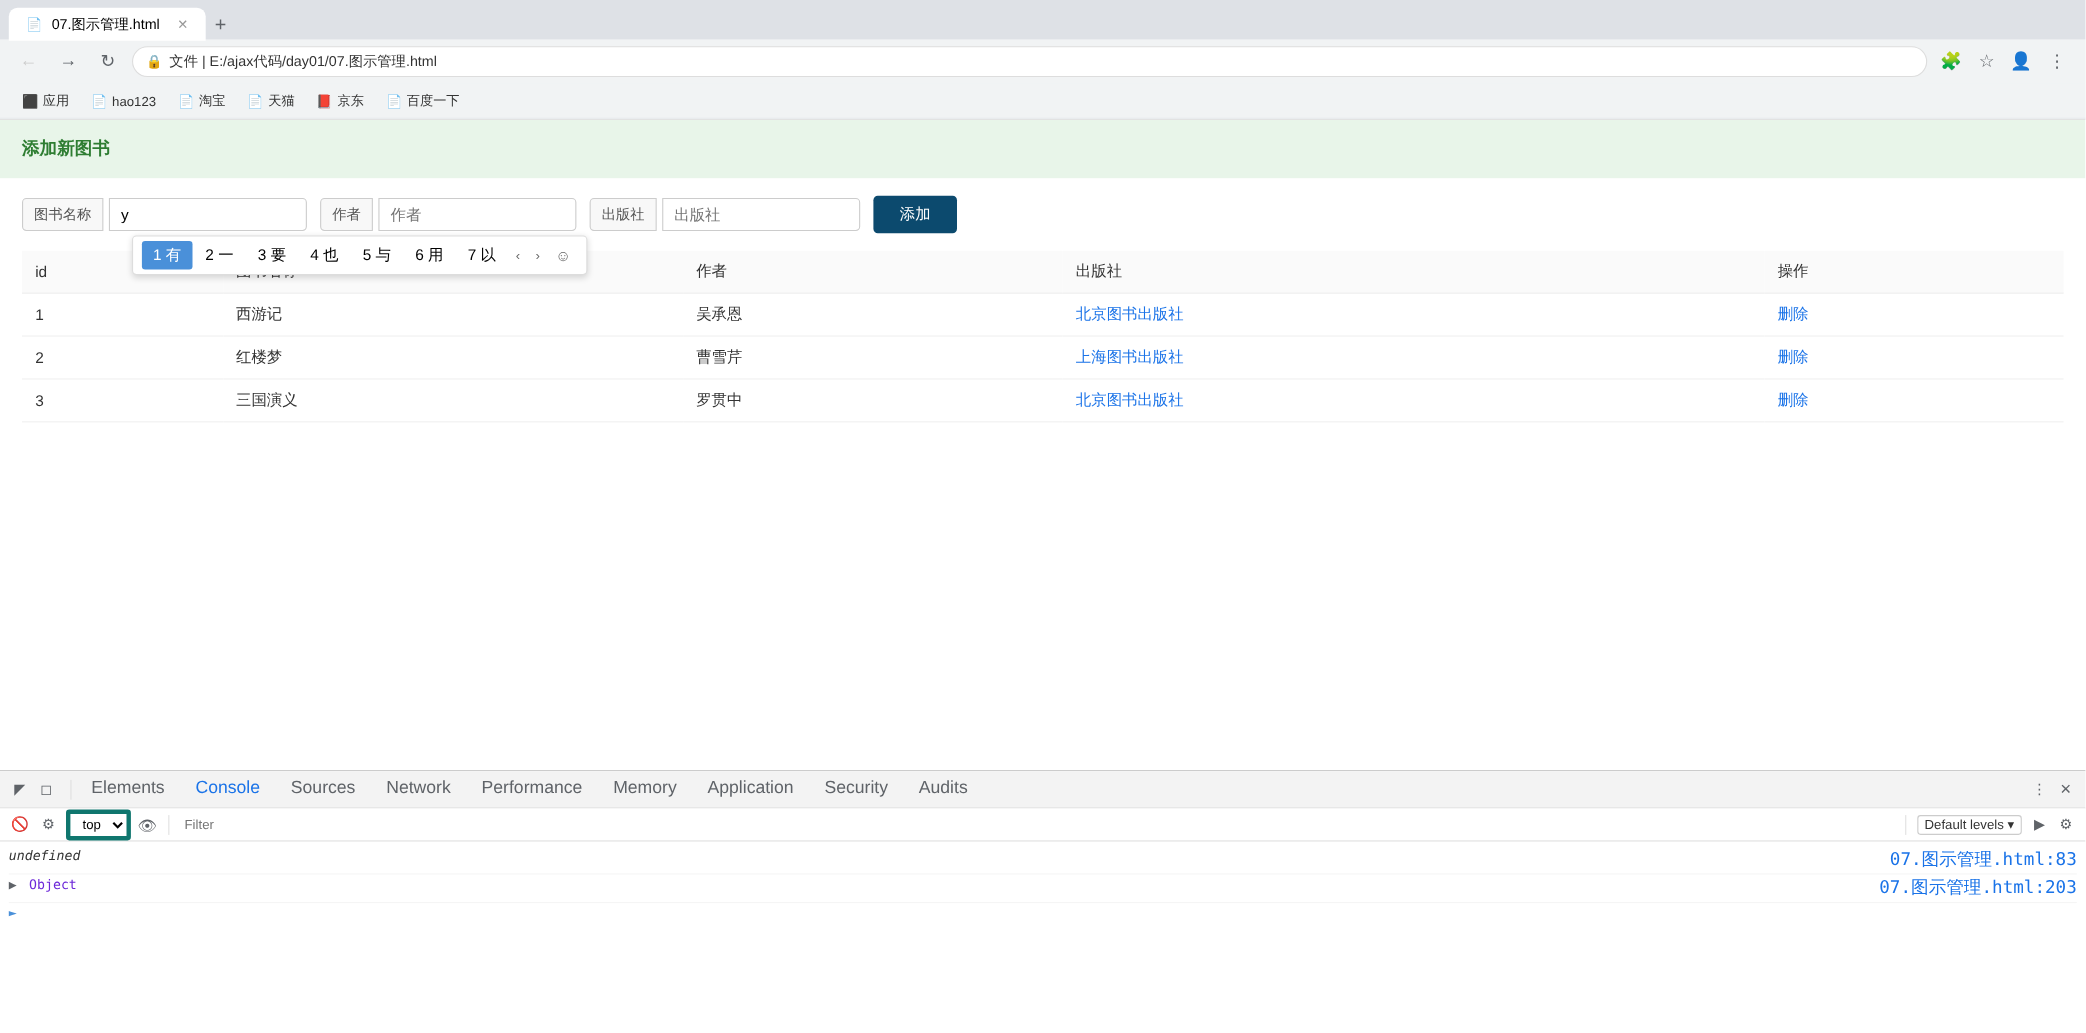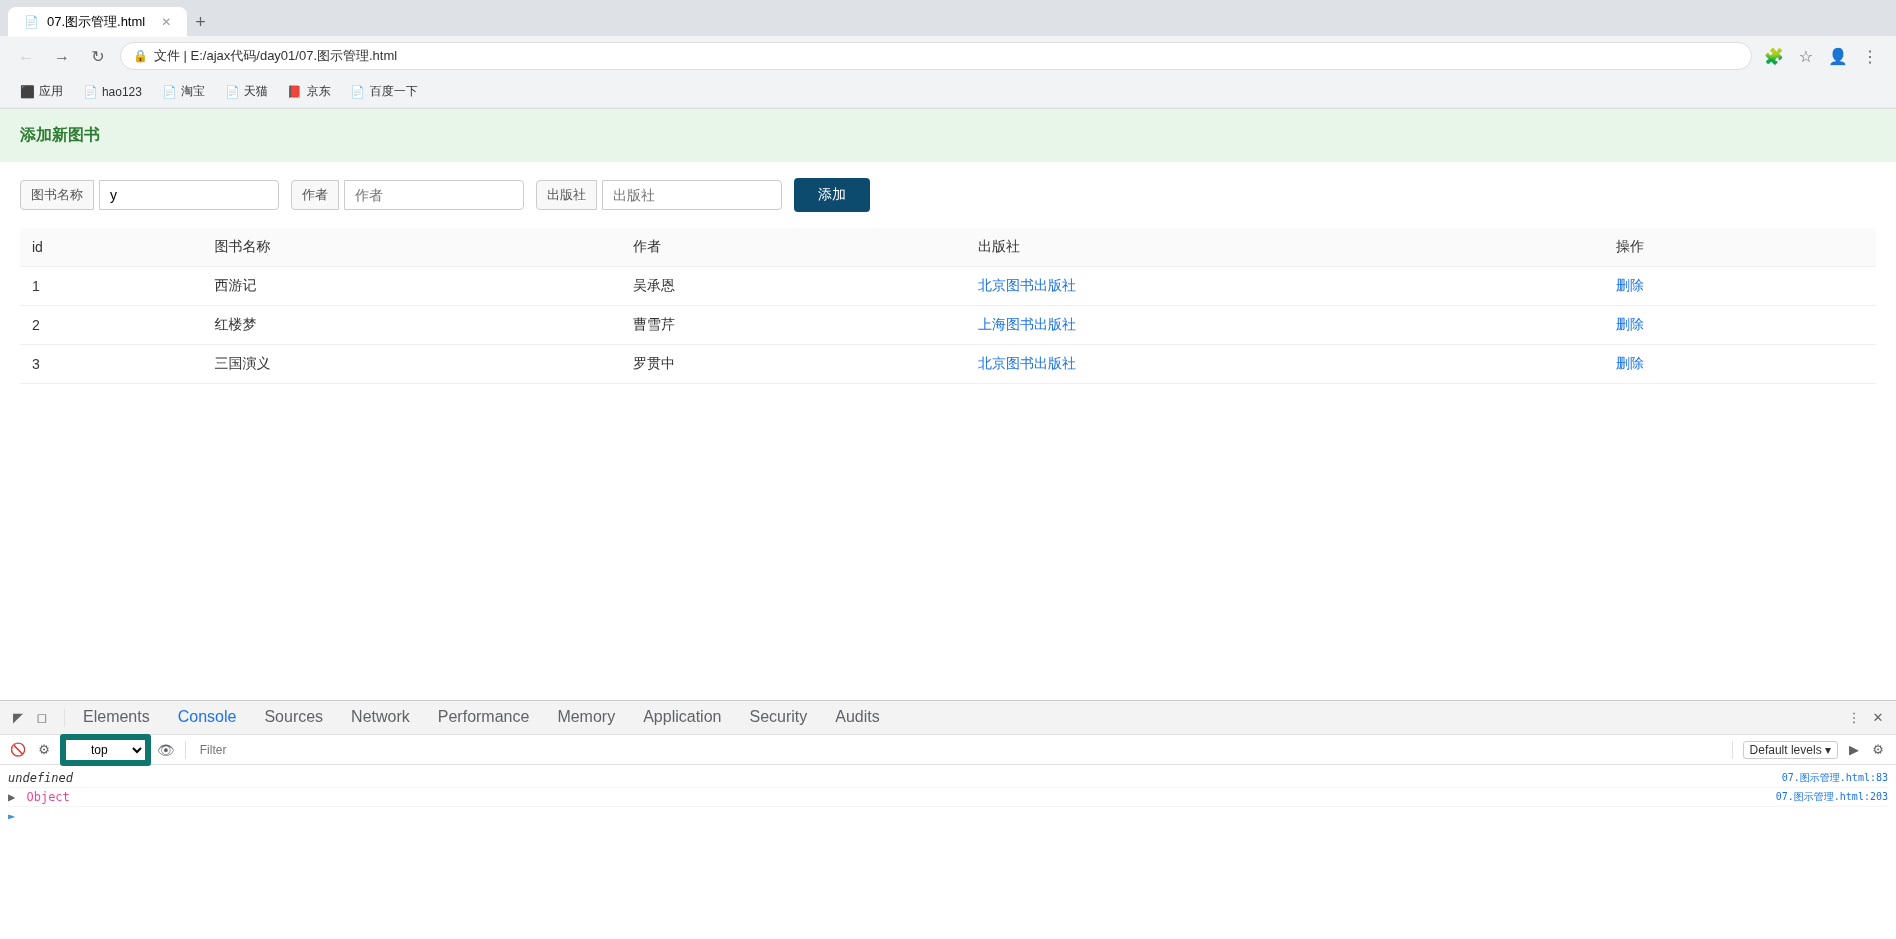--- a/index.html
+++ b/index.html
@@ -47,29 +47,29 @@
 
     
     .devtools { border-top: 1px solid #ccc; background: #fff; height: 240px; display: flex; flex-direction: column; }
     .devtools-header { display: flex; align-items: center; padding: 0 8px; border-bottom: 1px solid #e0e0e0; background: #f3f3f3; height: 34px; gap: 0; }
     .devtools-tab { padding: 24px 14px; font-size: 16px; color: #5f6368; cursor: pointer; border-bottom: 2px solid transparent; }
     .devtools-tab.active { color: #1a73e8; border-bottom: 2px solid #1a73e8; }
     .devtools-icons { display: flex; gap: 4px; margin-right: 8px; }
     .devtools-icon { width: 20px; height: 20px; display: flex; align-items: center; justify-content: center; cursor: pointer; color: #5f6368; font-size: 13px; border-radius: 3px; }
     .devtools-right { margin-left: auto; display: flex; gap: 4px; align-items: center; }
     .devtools-toolbar { display: flex; align-items: center; padding: 4px 8px; border-bottom: 1px solid #e0e0e0; background: #fff; height: 30px; gap: 6px; }
-    .toolbar-select { border: 6px solid #0f766e; border-radius: 3px; padding: 2px 21px; font-size: 12px; background: #fff; }
+    .toolbar-select { border: 4px solid #0f766e; border-radius: 3px; padding: 2px 7px; font-size: 12px; background: #fff; }
     .toolbar-eye { color: #5f6368; cursor: pointer; font-size: 14px; }
     .filter-input { border: none; outline: none; font-size: 12px; flex: 1; padding: 2px 4px; }
     .default-levels { font-size: 12px; color: #333; cursor: pointer; border: 1px solid #ccc; border-radius: 3px; padding: 1px 6px; background: #fff; }
     .devtools-content { flex: 1; overflow-y: auto; padding: 4px 8px; font-family: monospace; font-size: 12px; }
     .console-line { display: flex; justify-content: space-between; padding: 2px 0; border-bottom: 1px solid #f5f5f5; }
     .console-text { color: #333; font-style: italic; }
-    .console-link { color: #1a73e8; cursor: pointer; font-size: 10px; }
-    .console-object { color: #ec4899; cursor: pointer; }
+    .console-link { color: #1a73e8; cursor: pointer; font-size: 16px; }
+    .console-object { color: #6d28d9; cursor: pointer; }
     .console-arrow { color: #5f6368; margin-right: 4px; cursor: pointer; }
     .prompt-line { display: flex; align-items: center; padding: 2px 0; }
     .prompt-arrow { color: #4a90d9; margin-right: 4px; }
     .devtools-separator { width: 1px; height: 18px; background: #e0e0e0; margin: 0 4px; }
 
     .field-group { display: flex; align-items: center; gap: 6px; }
     .field-label-box { color: #555; font-size: 13px; border: 1px solid #ccc; padding: 5px 10px; border-radius: 4px 0 0 4px; background: #f8f8f8; }
   </style>
 </head>
 <body>
@@ -149,20 +149,32 @@
       </div>
 
       <div class="field-group">
         <span class="field-label-box">出版社</span>
         <input class="form-input" type="text" style="border-radius: 0px 4px 4px 0px; margin-left: -1px; width: 180px;" placeholder="出版社">
       </div>
 
       <button class="btn-add">添加</button>
     </div>
 
+    <div class="ime-bar">
+      <div class="ime-candidate selected">1 有</div>
+      <div class="ime-candidate">2 一</div>
+      <div class="ime-candidate">3 要</div>
+      <div class="ime-candidate">4 也</div>
+      <div class="ime-candidate">5 与</div>
+      <div class="ime-candidate">6 用</div>
+      <div class="ime-candidate">7 以</div>
+      <div class="ime-nav">‹</div>
+      <div class="ime-nav">›</div>
+      <div class="ime-emoji">☺</div>
+    </div>
   </div>
 
   <div class="table-area">
     <table>
       <thead>
         <tr>
           <th>id</th>
           <th>图书名称</th>
           <th>作者</th>
           <th>出版社</th>

